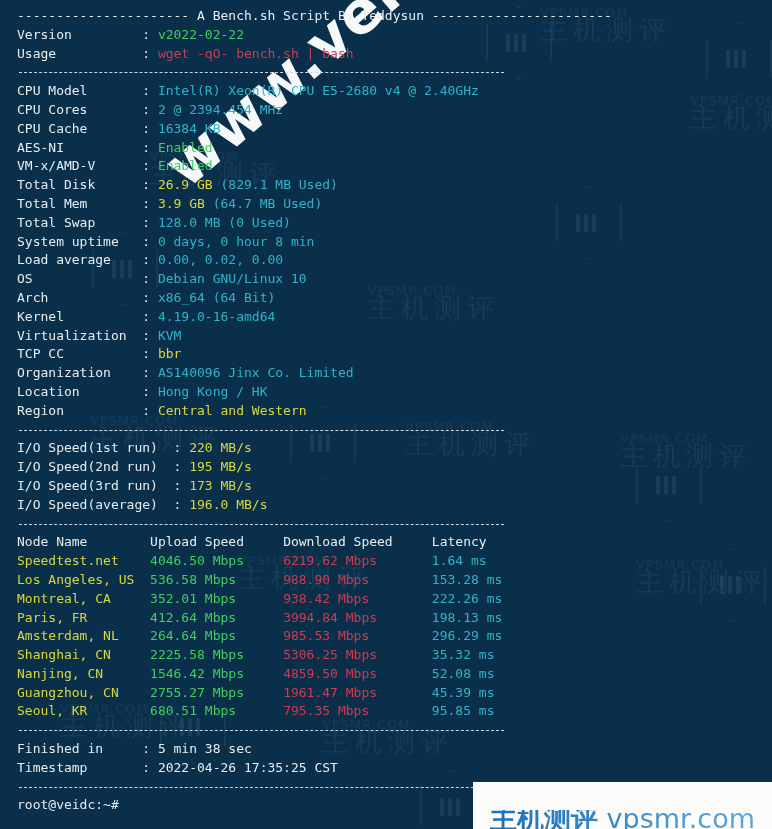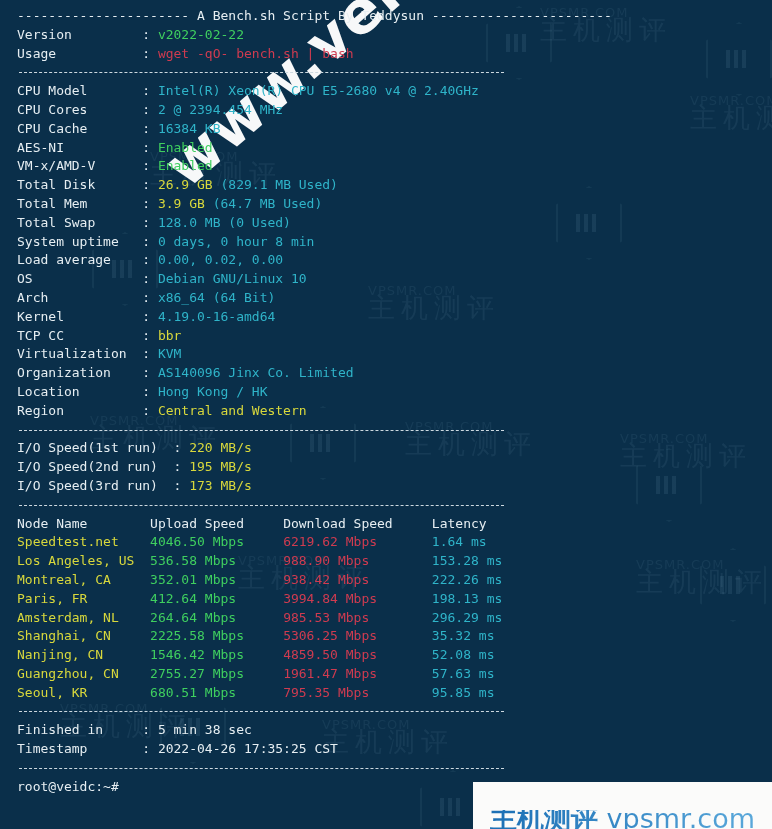--- a/index.html
+++ b/index.html
@@ -227,47 +227,48 @@
         <div class="line"><span class="c-label">AES-NI          </span><span class="c-colon">: </span><span class="c-green">Enabled</span></div>
         <div class="line"><span class="c-label">VM-x/AMD-V      </span><span class="c-colon">: </span><span class="c-green">Enabled</span></div>
         <div class="line"><span class="c-label">Total Disk      </span><span class="c-colon">: </span><span class="c-yellow">26.9 GB</span><span class="c-cyan"> (829.1 MB Used)</span></div>
         <div class="line"><span class="c-label">Total Mem       </span><span class="c-colon">: </span><span class="c-yellow">3.9 GB</span><span class="c-cyan"> (64.7 MB Used)</span></div>
         <div class="line"><span class="c-label">Total Swap      </span><span class="c-colon">: </span><span class="c-cyan">128.0 MB (0 Used)</span></div>
         <div class="line"><span class="c-label">System uptime   </span><span class="c-colon">: </span><span class="c-cyan">0 days, 0 hour 8 min</span></div>
         <div class="line"><span class="c-label">Load average    </span><span class="c-colon">: </span><span class="c-cyan">0.00, 0.02, 0.00</span></div>
         <div class="line"><span class="c-label">OS              </span><span class="c-colon">: </span><span class="c-cyan">Debian GNU/Linux 10</span></div>
         <div class="line"><span class="c-label">Arch            </span><span class="c-colon">: </span><span class="c-cyan">x86_64 (64 Bit)</span></div>
         <div class="line"><span class="c-label">Kernel          </span><span class="c-colon">: </span><span class="c-cyan">4.19.0-16-amd64</span></div>
+        <div class="line"><span class="c-label">Virtualization  </span><span class="c-colon">: </span><span class="c-cyan">KVM</span></div>
         <div class="line"><span class="c-label">TCP CC          </span><span class="c-colon">: </span><span class="c-yellow">bbr</span></div>
-        <div class="line"><span class="c-label">Virtualization  </span><span class="c-colon">: </span><span class="c-cyan">KVM</span></div>
         <div class="line"><span class="c-label">Organization    </span><span class="c-colon">: </span><span class="c-cyan">AS140096 Jinx Co. Limited</span></div>
         <div class="line"><span class="c-label">Location        </span><span class="c-colon">: </span><span class="c-cyan">Hong Kong / HK</span></div>
         <div class="line"><span class="c-label">Region          </span><span class="c-colon">: </span><span class="c-yellow">Central and Western</span></div>
       </div>
 
     <div class="sep"></div>
 
     <div id="io-block">
         <div class="line"><span class="c-label">I/O Speed(1st run)  </span><span class="c-colon">: </span><span class="c-yellow">220 MB/s</span></div>
         <div class="line"><span class="c-label">I/O Speed(2nd run)  </span><span class="c-colon">: </span><span class="c-yellow">195 MB/s</span></div>
         <div class="line"><span class="c-label">I/O Speed(3rd run)  </span><span class="c-colon">: </span><span class="c-yellow">173 MB/s</span></div>
+        <div class="line"><span class="c-label">I/O Speed(average)  </span><span class="c-colon">: </span><span class="c-yellow">196.0 MB/s</span></div>
       </div>
 
     <div class="sep"></div>
 
     <div id="speedtest-block">
         <div class="line"><span class="c-white">Node Name        </span><span class="c-white">Upload Speed     </span><span class="c-white">Download Speed     </span><span class="c-white">Latency</span></div>
         <div class="line"><span class="c-yellow">Speedtest.net    </span><span class="c-green">4046.50 Mbps     </span><span class="c-red">6219.62 Mbps       </span><span class="c-cyan">1.64 ms</span></div>
         <div class="line"><span class="c-yellow">Los Angeles, US  </span><span class="c-green">536.58 Mbps      </span><span class="c-red">988.90 Mbps        </span><span class="c-cyan">153.28 ms</span></div>
         <div class="line"><span class="c-yellow">Montreal, CA     </span><span class="c-green">352.01 Mbps      </span><span class="c-red">938.42 Mbps        </span><span class="c-cyan">222.26 ms</span></div>
         <div class="line"><span class="c-yellow">Paris, FR        </span><span class="c-green">412.64 Mbps      </span><span class="c-red">3994.84 Mbps       </span><span class="c-cyan">198.13 ms</span></div>
         <div class="line"><span class="c-yellow">Amsterdam, NL    </span><span class="c-green">264.64 Mbps      </span><span class="c-red">985.53 Mbps        </span><span class="c-cyan">296.29 ms</span></div>
         <div class="line"><span class="c-yellow">Shanghai, CN     </span><span class="c-green">2225.58 Mbps     </span><span class="c-red">5306.25 Mbps       </span><span class="c-cyan">35.32 ms</span></div>
         <div class="line"><span class="c-yellow">Nanjing, CN      </span><span class="c-green">1546.42 Mbps     </span><span class="c-red">4859.50 Mbps       </span><span class="c-cyan">52.08 ms</span></div>
-        <div class="line"><span class="c-yellow">Guangzhou, CN    </span><span class="c-green">2755.27 Mbps     </span><span class="c-red">1961.47 Mbps       </span><span class="c-cyan">57.63 ms</span></div>
+        <div class="line"><span class="c-yellow">Guangzhou, CN    </span><span class="c-green">2755.27 Mbps     </span><span class="c-red">1961.47 Mbps       </span><span class="c-cyan">45.39 ms</span></div>
         <div class="line"><span class="c-yellow">Seoul, KR        </span><span class="c-green">680.51 Mbps      </span><span class="c-red">795.35 Mbps        </span><span class="c-cyan">95.85 ms</span></div>
       </div>
 
     <div class="sep"></div>
 
     <div id="footer-block">
         <div class="line"><span class="c-label">Finished in     </span><span class="c-colon">: </span><span class="c-white">5 min 38 sec</span></div>
         <div class="line"><span class="c-label">Timestamp       </span><span class="c-colon">: </span><span class="c-white">2022-04-26 17:35:25 CST</span></div>
       </div>
 

